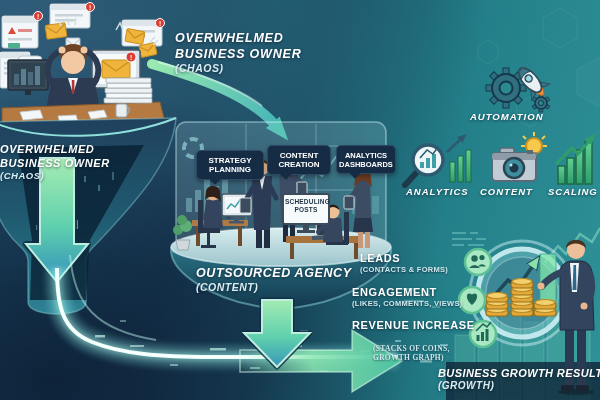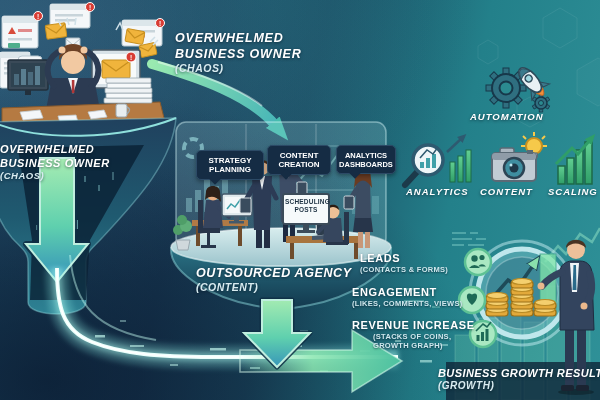--- a/index.html
+++ b/index.html
@@ -638,20 +638,20 @@
   <div class="abs res-item" style="left:360px;top:252px;width:134px;">
     <div class="big">LEADS</div>
     <div class="small">(CONTACTS &amp; FORMS)</div>
   </div>
   <div class="abs res-item" style="left:352px;top:286px;width:136px;">
     <div class="big">ENGAGEMENT</div>
     <div class="small">(LIKES, COMMENTS, VIEWS)</div>
   </div>
   <div class="abs res-item" style="left:352px;top:319px;width:140px;">
     <div class="big">REVENUE INCREASE</div>
-    <div class="small" style="width:98px;margin:1px auto 0;">(STACKS OF COINS, GROWTH GRAPH)</div>
+    <div class="small" style="width:98px;margin:13px auto 0;font-family:Liberation Serif, serif;">(STACKS OF COINS, GROWTH GRAPH)</div>
   </div>
 
   <div id="band-text" class="abs lbl" style="left:438px;top:366px;width:160px;font-size:11px;letter-spacing:.4px;">
     <div style="white-space:nowrap;">BUSINESS GROWTH RESULTS</div>
     <div class="sub" style="font-size:10px;">(GROWTH)</div>
   </div>
 </div>
 
 </body></html>

